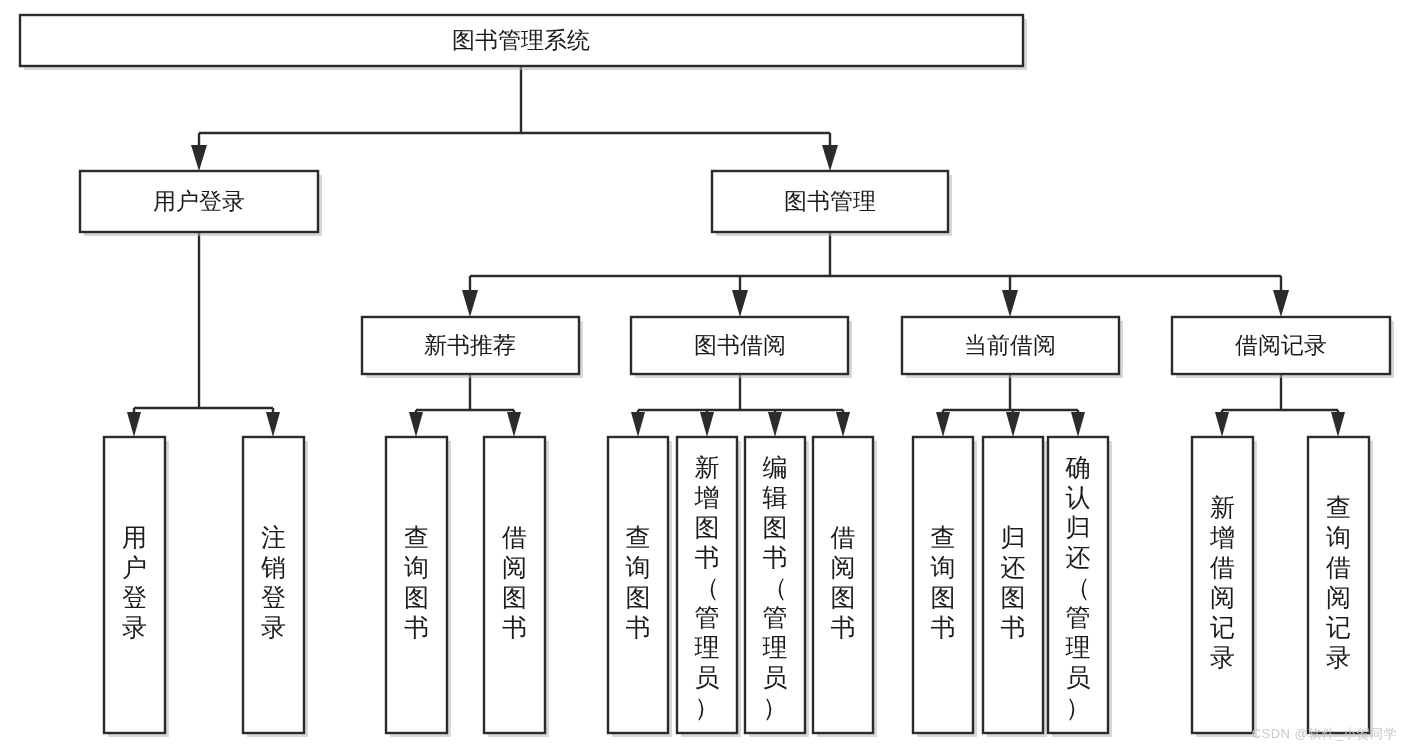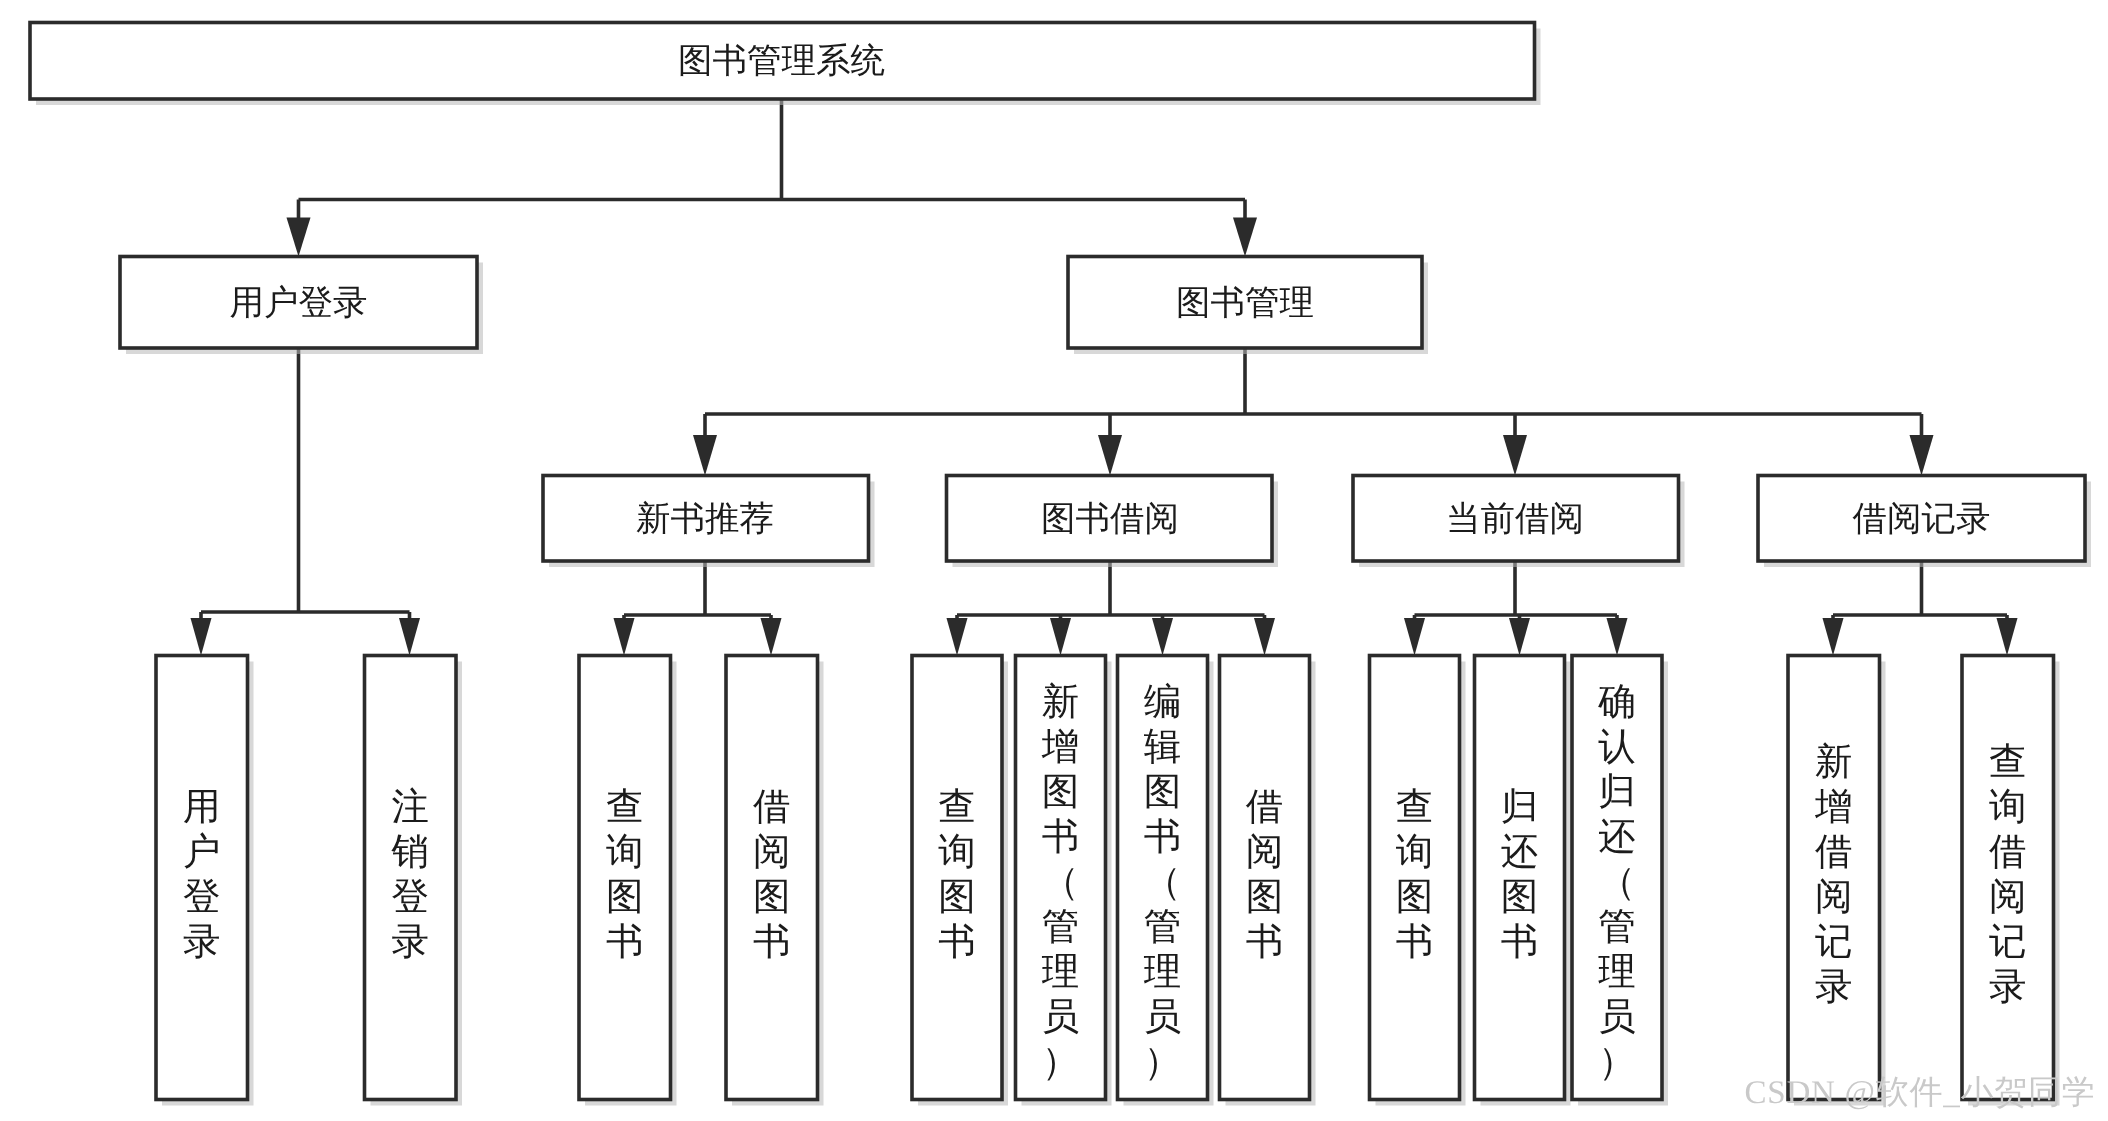--- a/index.html
+++ b/index.html
@@ -48,22 +48,22 @@
     stroke-linecap: butt;
   }
   .arrow-head {
     fill: #2b2b2b;
   }
   .watermark {
     position: absolute;
     right: 8px;
     bottom: 4px;
     color: #c9c9c9;
-    font-size: 22px;
-    font-family: Liberation Serif, serif;
+    font-size: 13px;
+    font-family: Liberation Sans, sans-serif;
     white-space: nowrap;
     letter-spacing: 0.5px;
     pointer-events: none;
   }
 </style>
 </head>
 <body>
 
 <svg id="diagram" viewBox="0 0 1405 747" xmlns="http://www.w3.org/2000/svg">
 

